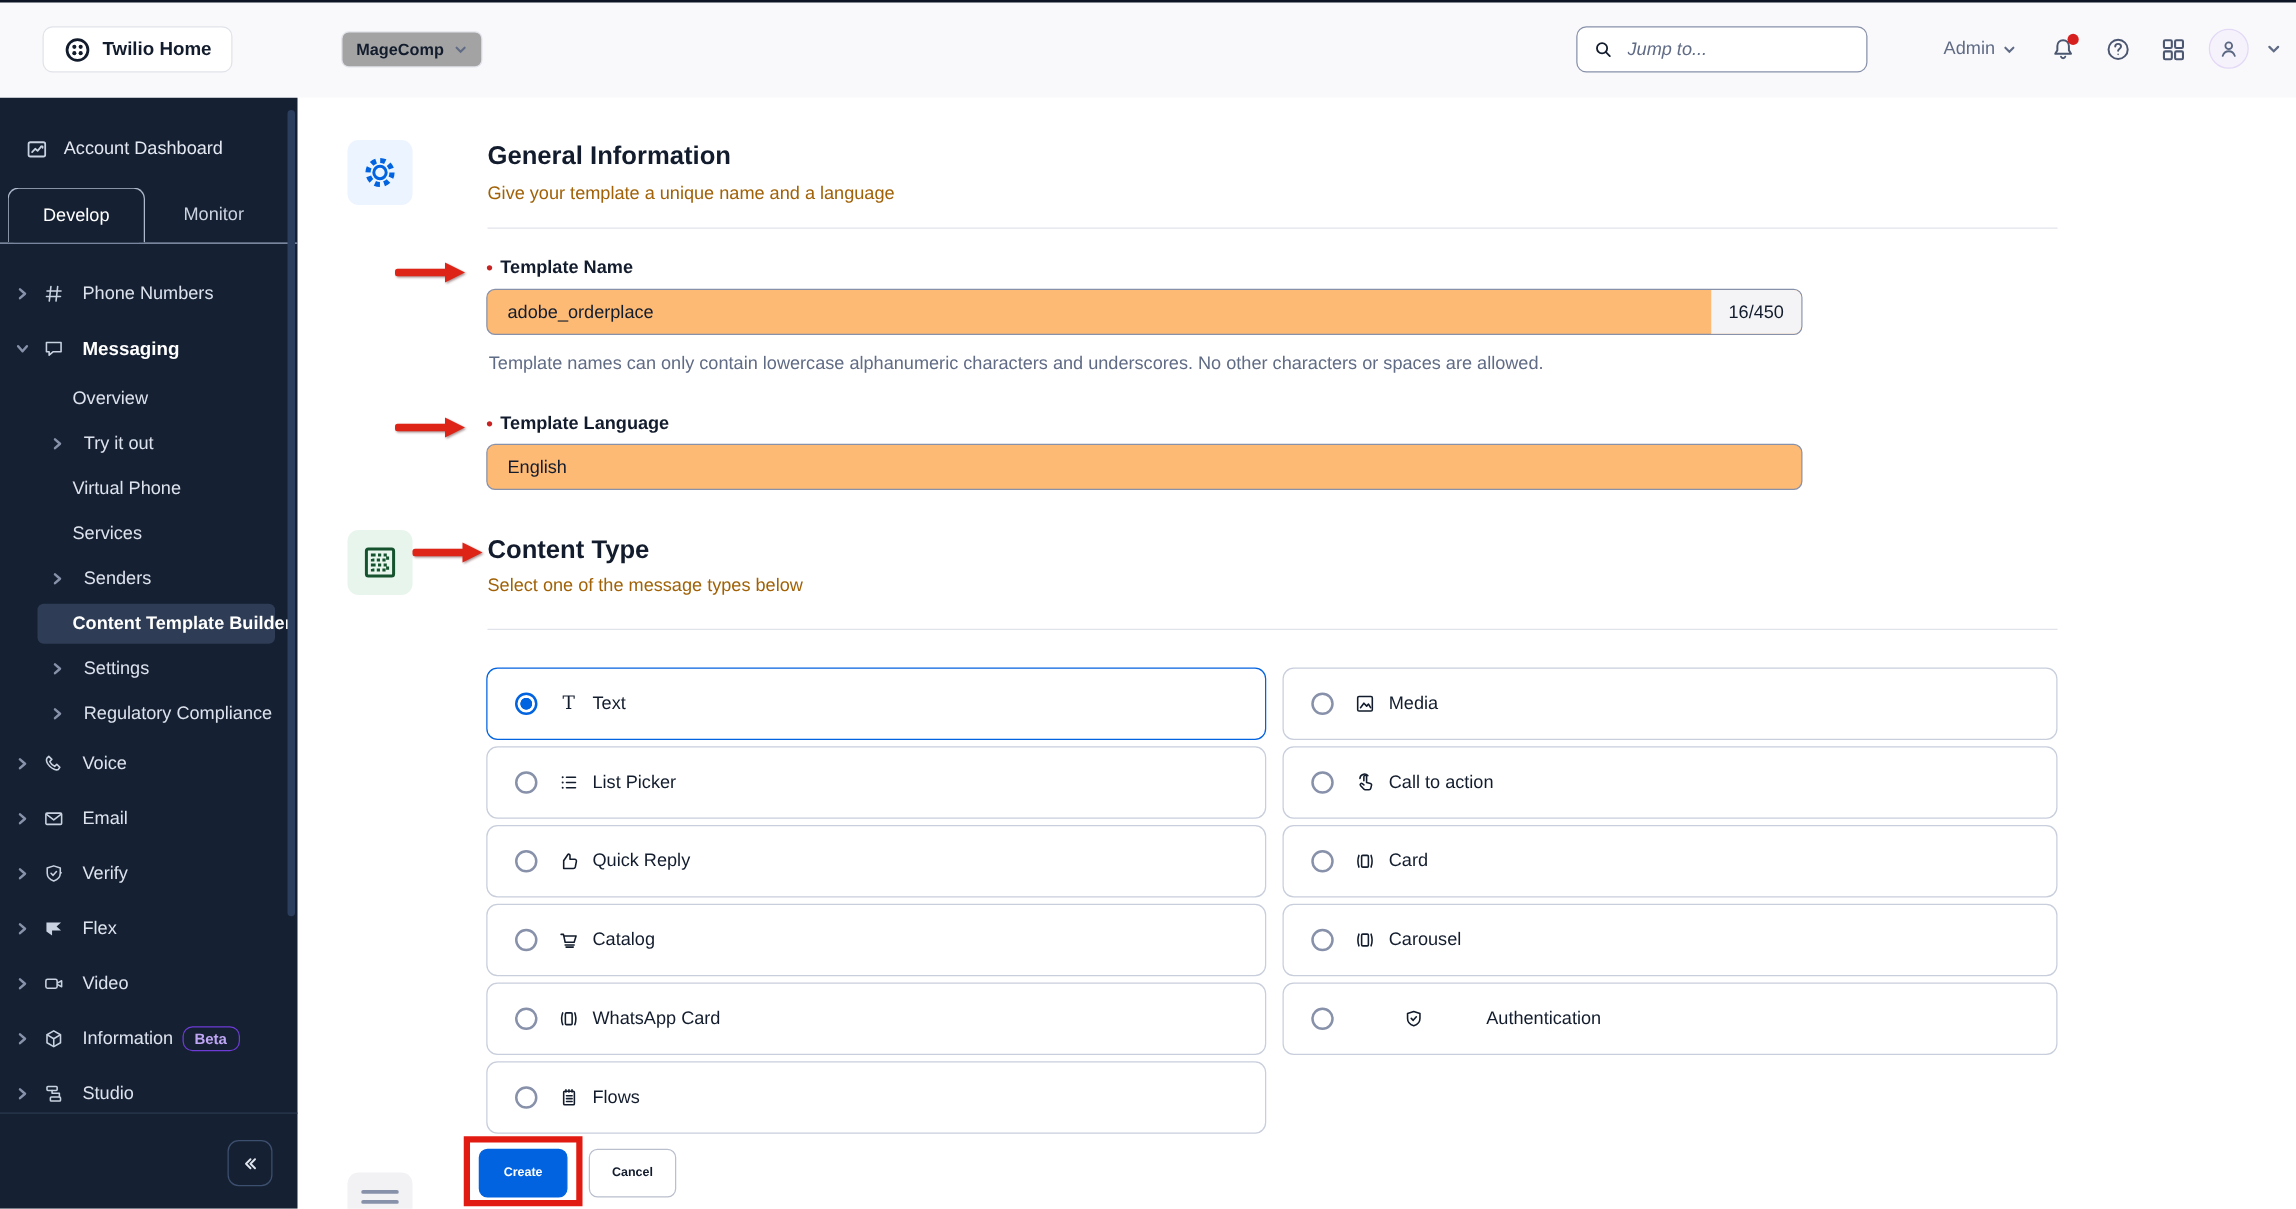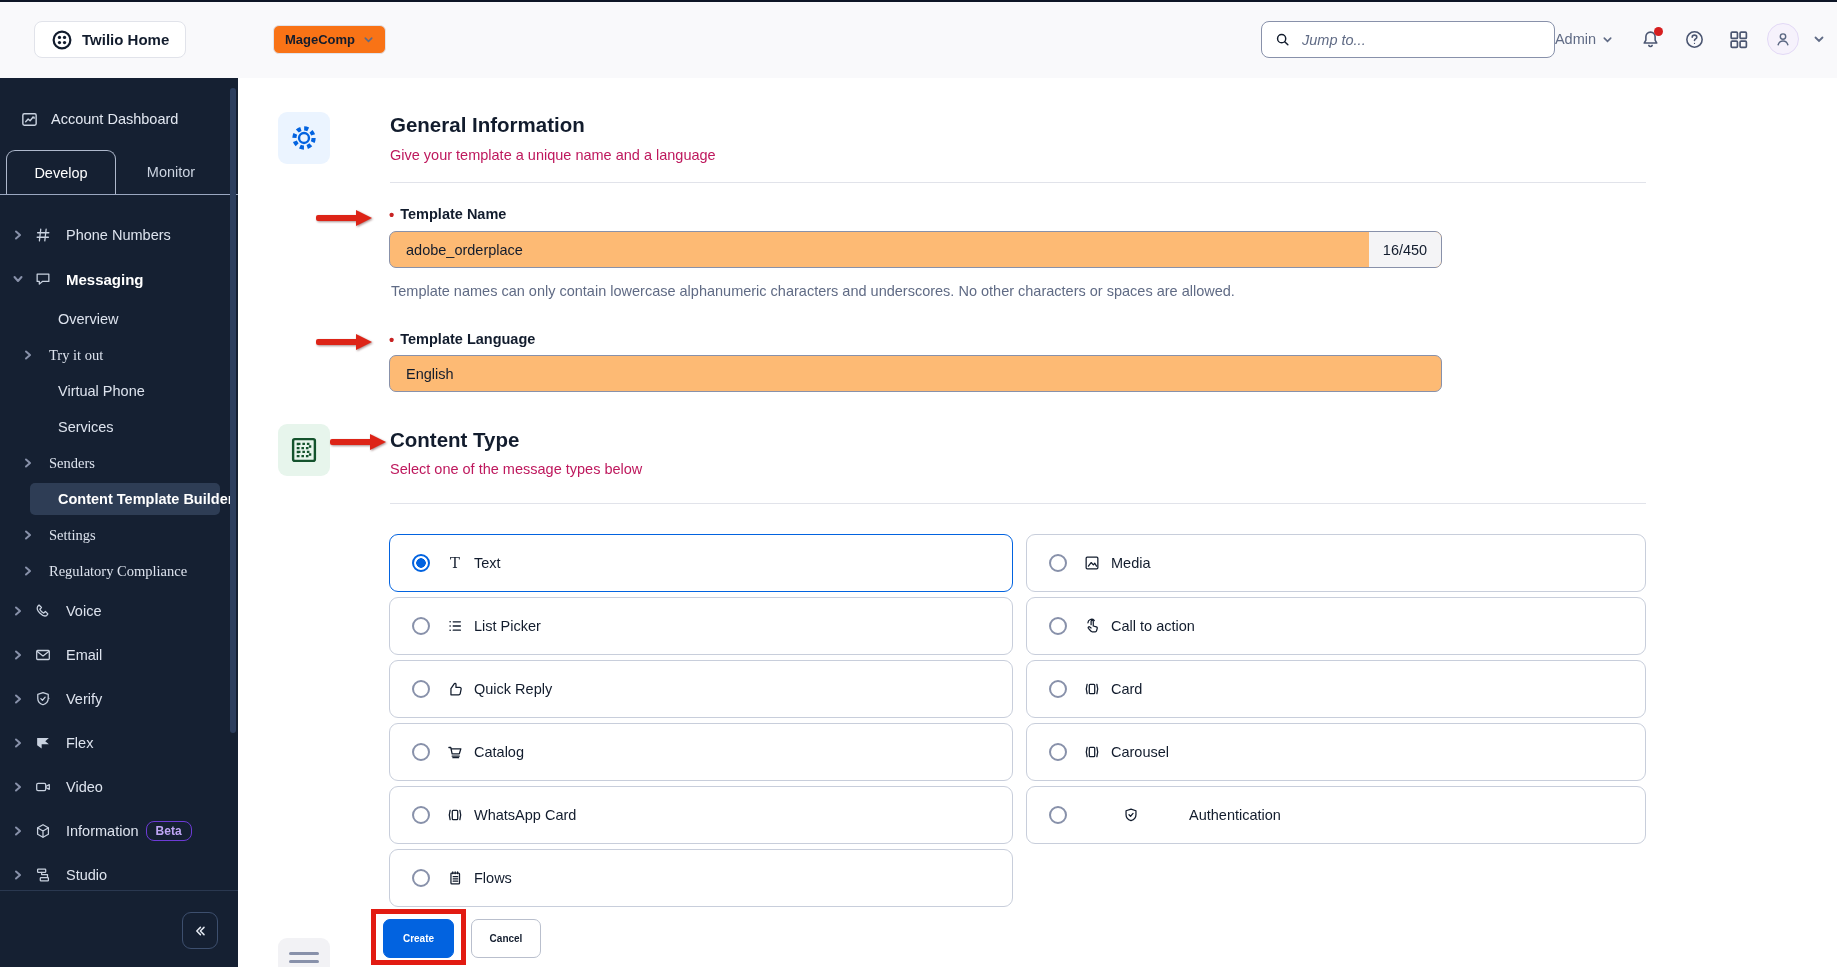--- a/index.html
+++ b/index.html
@@ -3,22 +3,22 @@
 <meta charset="utf-8">
 <style>
   * { margin:0; padding:0; box-sizing:border-box; }
   html,body { width:1837px; height:967px; overflow:hidden; }
   body { font-family:"Liberation Sans","DejaVu Sans",sans-serif; background:#fff; position:relative; color:#121C2D; }
   .topline { position:absolute; top:0; left:0; width:1837px; height:2px; background:#0e1626; z-index:50; }
 
   
   .header { position:absolute; top:0; left:0; width:1837px; height:78px; background:#F9F9FB; z-index:10; }
   .brand-btn { position:absolute; left:34px; top:21px; height:37px; background:#fff; border:1px solid #E1E3EA; border-radius:8px; display:flex; align-items:center; gap:9px; padding:0 16px; font-weight:bold; font-size:15px; color:#121C2D; cursor:pointer; }
-  .acct-btn { position:absolute; left:273px; top:25px; height:29px; background:#f97316; border:1px solid #E1E3EA; border-radius:6px; display:flex; align-items:center; gap:8px; padding:0 11px; font-weight:bold; font-size:13px; color:#121C2D; cursor:pointer; }
-  .search-box { position:absolute; left:1261px; top:21px; width:294px; height:37px; background:#fff; border:1px solid #8891AA; border-radius:8px; display:flex; align-items:center; overflow:hidden; }
+  .acct-btn { position:absolute; left:273px; top:25px; height:29px; background:#a3a3a3; border:1px solid #E1E3EA; border-radius:6px; display:flex; align-items:center; gap:8px; padding:0 11px; font-weight:bold; font-size:13px; color:#121C2D; cursor:pointer; }
+  .search-box { position:absolute; left:1261px; top:21px; width:233px; height:37px; background:#fff; border:1px solid #8891AA; border-radius:8px; display:flex; align-items:center; overflow:hidden; }
   .search-box .sicon { width:40px; display:flex; align-items:center; justify-content:center; color:#121C2D; }
   .search-box input { border:none; outline:none; flex:1; height:100%; font-size:14.5px; font-style:italic; color:#394762; background:transparent; font-family:inherit; }
   .search-box input::placeholder { color:#606B85; font-style:italic; }
   .hdr-right { position:absolute; right:12px; top:0; height:78px; display:flex; align-items:center; gap:14px; color:#606B85; }
   .admin { display:flex; align-items:center; gap:6px; font-size:14.5px; color:#606B85; cursor:pointer; margin-right:8px; }
   .hicon { position:relative; width:30px; height:30px; display:flex; align-items:center; justify-content:center; color:#4B5671; cursor:pointer; }
   .hicon .dot { position:absolute; top:3px; right:2px; width:9px; height:9px; border-radius:50%; background:#D61F1F; }
   .avatar { width:32px; height:32px; border-radius:50%; background:#F6F2FC; border:1px solid #E3D9F6; display:flex; align-items:center; justify-content:center; color:#5A6782; cursor:pointer; }
   .chev { display:inline-flex; color:#606B85; }
 
@@ -27,40 +27,40 @@
   .sb-scroll { position:absolute; left:230px; top:10px; width:6px; height:645px; border-radius:3px; background:#2C3E5E; }
   .acct-dash { display:flex; align-items:center; gap:12px; padding:0 0 0 20px; height:30px; margin-top:26px; font-size:14.5px; cursor:pointer; color:#E3E8F2;text-align:center; }
   .acct-dash .icn { color:#C9D2E0; display:flex; }
   .tabs { display:flex; margin-top:16px; border-bottom:1px solid #9AA7C0; padding:0 0 0 6px; }
   .tab { width:110px; height:44px; display:flex; align-items:center; justify-content:center; font-size:14.5px; cursor:pointer; color:#CBD3E0; }
   .tab.active { font-weight:normal; color:#fff; border:1px solid #AEB8CC; border-bottom:none; border-radius:9px 9px 0 0; background:#152032; margin-bottom:-1px; }
   .nav { margin-top:18px; }
   .nav-item { display:flex; align-items:center; cursor:pointer; font-size:14.5px; color:#DDE3EE; position:relative; }
   .nav-item.lvl0 { height:44px; padding-left:12px; }
   .nav-item.lvl1 { height:36px; padding-left:58px; }
-  .nav-item.lvl1.haschev { padding-left:22px;font-family:Liberation Serif, serif; }
+  .nav-item.lvl1.haschev { padding-left:40px; }
   .nav-item .nchev { color:#8891AA; display:flex; width:20px; justify-content:flex-start; }
   .nav-item .nicn { color:#C9D2E0; display:flex; width:24px; margin-left:2px; }
   .nav-item.lvl0 .nlabel { margin-left:8px; }
   .nav-item.lvl1.haschev .nlabel { margin-left:7px; }
   .nav-item.bold .nlabel { font-weight:bold; color:#fff; font-size:15px; }
   .nav-item.active::before { content:""; position:absolute; left:30px; right:18px; top:2px; bottom:2px; background:#2E3D55; border-radius:5px; }
   .nav-item.active .nlabel { position:relative; font-weight:bold; color:#fff; }
   .badge { margin-left:7px; font-size:12px; font-weight:bold; color:#BFA6F5; border:1.5px solid #6D3BD6; border-radius:8px; padding:2px 9px; }
   .sb-divider { position:absolute; left:0; right:0; top:812px; border-top:1px solid #2A3850; }
   .collapse-btn { position:absolute; left:182px; top:834px; width:36px; height:37px; border:1px solid #3D4F6E; border-radius:9px; background:transparent; color:#E1E6EF; display:flex; align-items:center; justify-content:center; cursor:pointer; }
 
   
   .tile { position:absolute; width:52px; height:52px; border-radius:9px; display:flex; align-items:center; justify-content:center; }
   .tile.blue { left:278px; top:112px; background:#EBF4FF; color:#0263E0; }
   .tile.green { left:278px; top:424px; background:#E7F5EC; color:#14532D; }
   .tile.gray { left:278px; top:938px; background:#F2F2F5; color:#606B85; flex-direction:column; gap:5px; padding-top:14px; justify-content:flex-start; }
   .tile.gray .bar { width:30px; height:3px; background:#8891AA; border-radius:2px; }
   .sec-title { position:absolute; font-size:20.5px; font-weight:bold; color:#121C2D; }
-  .sec-sub { position:absolute; font-size:14.5px; color:#be185d; }
+  .sec-sub { position:absolute; font-size:14.5px; color:#a16207; }
   .divider { position:absolute; left:390px; width:1256px; border-top:1px solid #E1E3EA; }
   .fld-label { position:absolute; font-size:14.5px; font-weight:bold; color:#121C2D; display:flex; align-items:center; gap:6px; }
   .req { color:#C72323; font-size:15px; line-height:1; }
   .tinput { position:absolute; left:389px; width:1053px; height:37px; border:1px solid #8891AA; border-radius:7px; background:#fdba74; display:flex; align-items:center; }
   .tinput input { flex:1; height:100%; border:none; outline:none; background:transparent; font-family:inherit; font-size:14.5px; font-weight:500; color:#121C2D; padding:0 16px; }
   .counter { width:72px; align-self:stretch; background:#F4F4F6; border-radius:0 6px 6px 0; display:flex; align-items:center; justify-content:center; font-size:14.5px; color:#121C2D; }
   .helper { position:absolute; left:391px; font-size:14.5px; color:#606B85; }
 
   .opt-grid { position:absolute; left:389px; top:534px; display:grid; grid-template-columns:624px 620px; gap:5px 13px; grid-auto-rows:58px; }
   .opt-card { border:1px solid #C8CEDB; border-radius:9px; background:#fff; display:flex; align-items:center; padding-left:22px; gap:0; cursor:pointer; }

